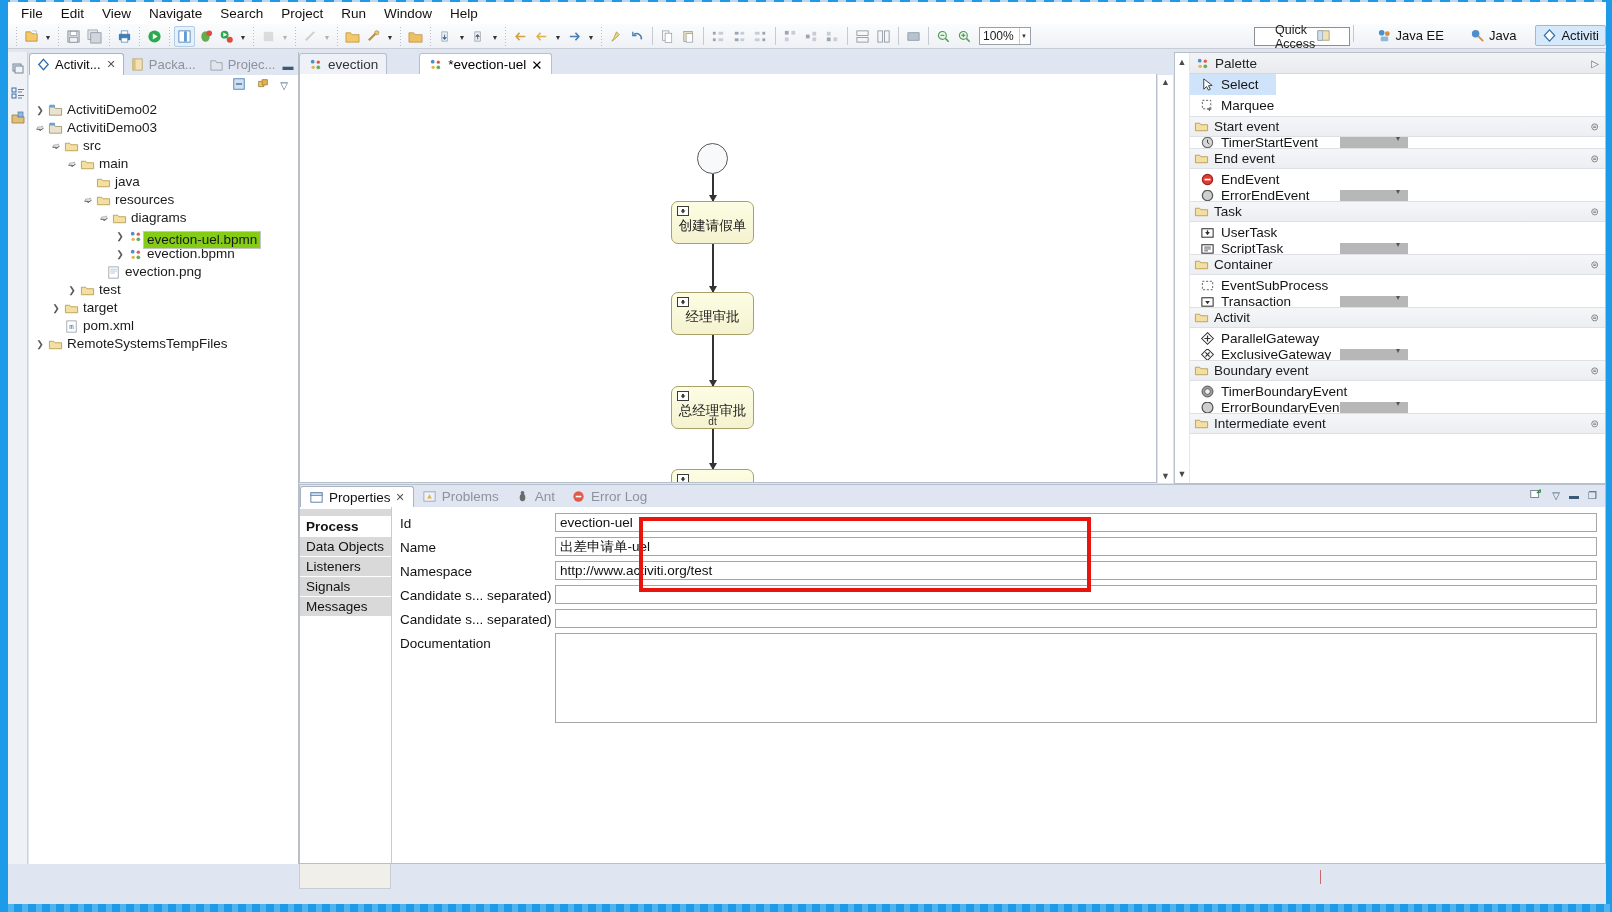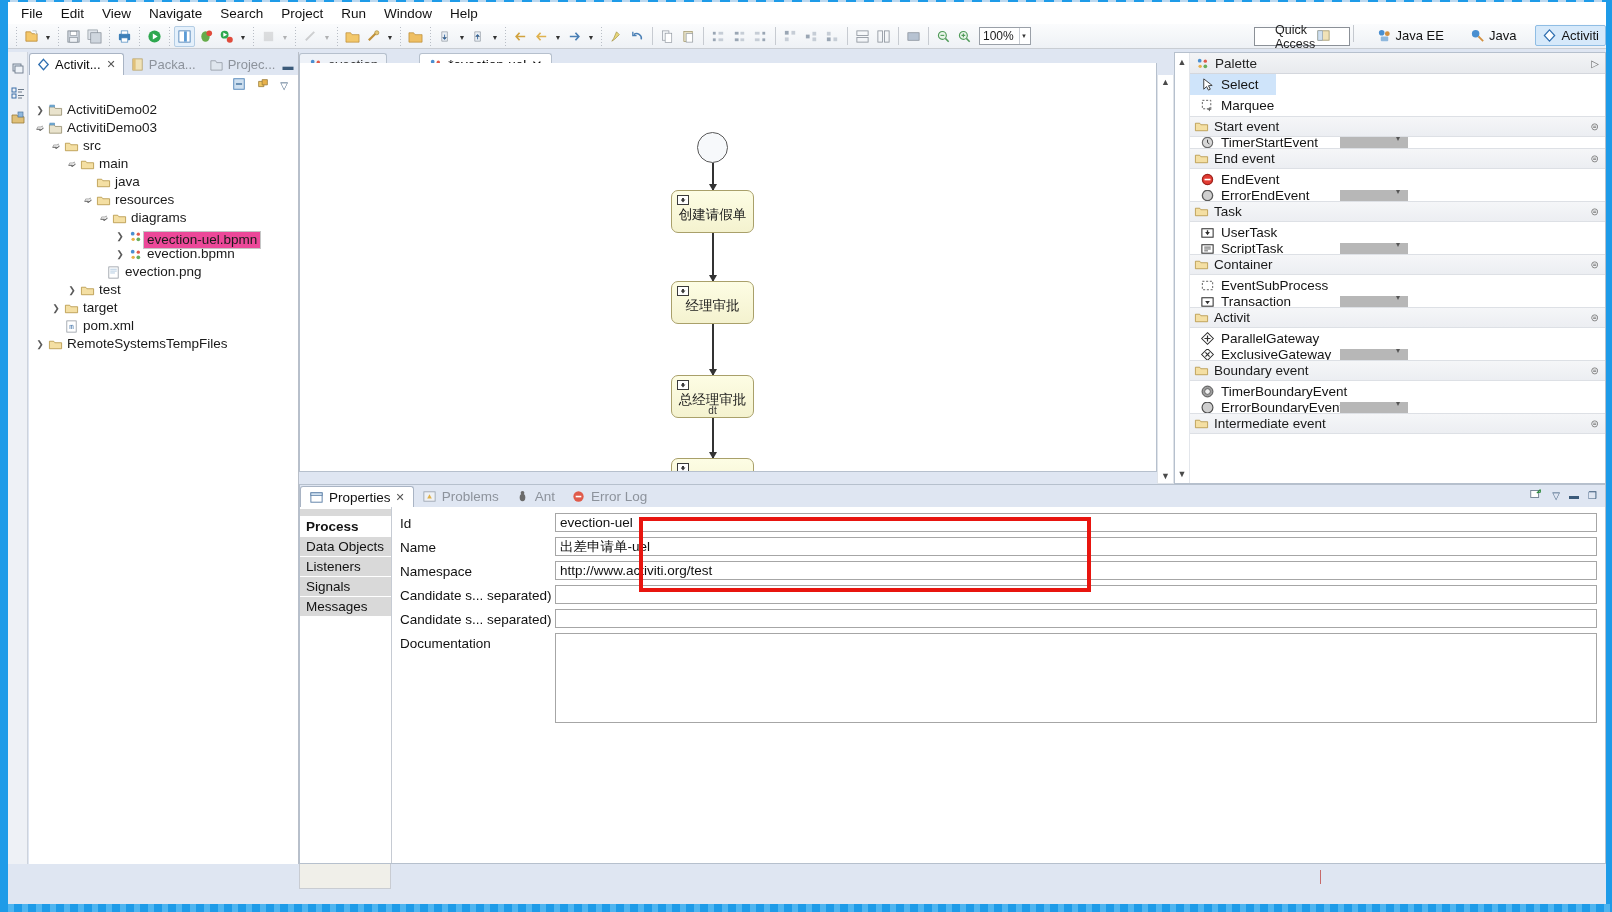--- a/index.html
+++ b/index.html
@@ -115,40 +115,40 @@
   .view-ctrls { margin-left:auto; display:flex; align-items:center; gap:7px; padding:0 6px 3px 0; }
   .view-ctrls .c { font-size:11px; color:#3b5a7a; }
 
   .view-toolrow {
     height:22px; display:flex; align-items:center; justify-content:flex-end;
     gap:10px; padding-right:10px; background:#fff; border-bottom:1px solid #ffffff;
   }
 
   .tree { padding:4px 0 0 0; font-size:13.5px; }
   .trow { display:flex; align-items:center; height:18px; white-space:nowrap; padding-left:4px; }
-  .trow.selected > .tlabel { background:#ec4899; outline:1px solid #c6c6c6;margin-top:8px; }
+  .trow.selected > .tlabel { background:#84cc16; outline:1px solid #c6c6c6;margin-top:8px; }
   .twist { width:14px; text-align:center; color:#5a5a5a; font-size:9px; flex:none; }
   .tico { width:17px; flex:none; display:flex; align-items:center; justify-content:center; }
   .tlabel { padding:0 3px; line-height:16px; }
 
   
   #editor {
     position:absolute; left:299px; top:52px; width:875px; height:432px;
     background:#dfe6f2;
   }
   #editor .etabrow { height:23px; display:flex; align-items:flex-end; background:#dfe6f2;gap:32px; }
   .etab {
     display:flex; align-items:center; gap:5px; height:22px; padding:0 8px;
     font-size:13.5px; color:#333;
     border-top:1px solid #b6c0cd; border-left:1px solid #b6c0cd; border-right:1px solid #b6c0cd;
     border-radius:3px 3px 0 0; background:#eef2f8;
   }
   .etab.active { background:#fff; color:#000; }
   #canvas {
-    position:absolute; left:0; top:11px; width:858px; height:409px;
+    position:absolute; left:0; top:22px; width:858px; height:409px;
     background:#fff; border:1px solid #b6c0cd; border-top:none; overflow:hidden;
   }
   #canvas-vscroll {
     position:absolute; right:0; top:23px; width:17px; height:409px;
     background:#fff; border:1px solid #dfe3e9; border-top:none;
     display:flex; flex-direction:column; justify-content:space-between; align-items:center;
   }
   .sb-arrow { font-size:9px; color:#4a4a4a; height:14px; line-height:14px; }
 
   

